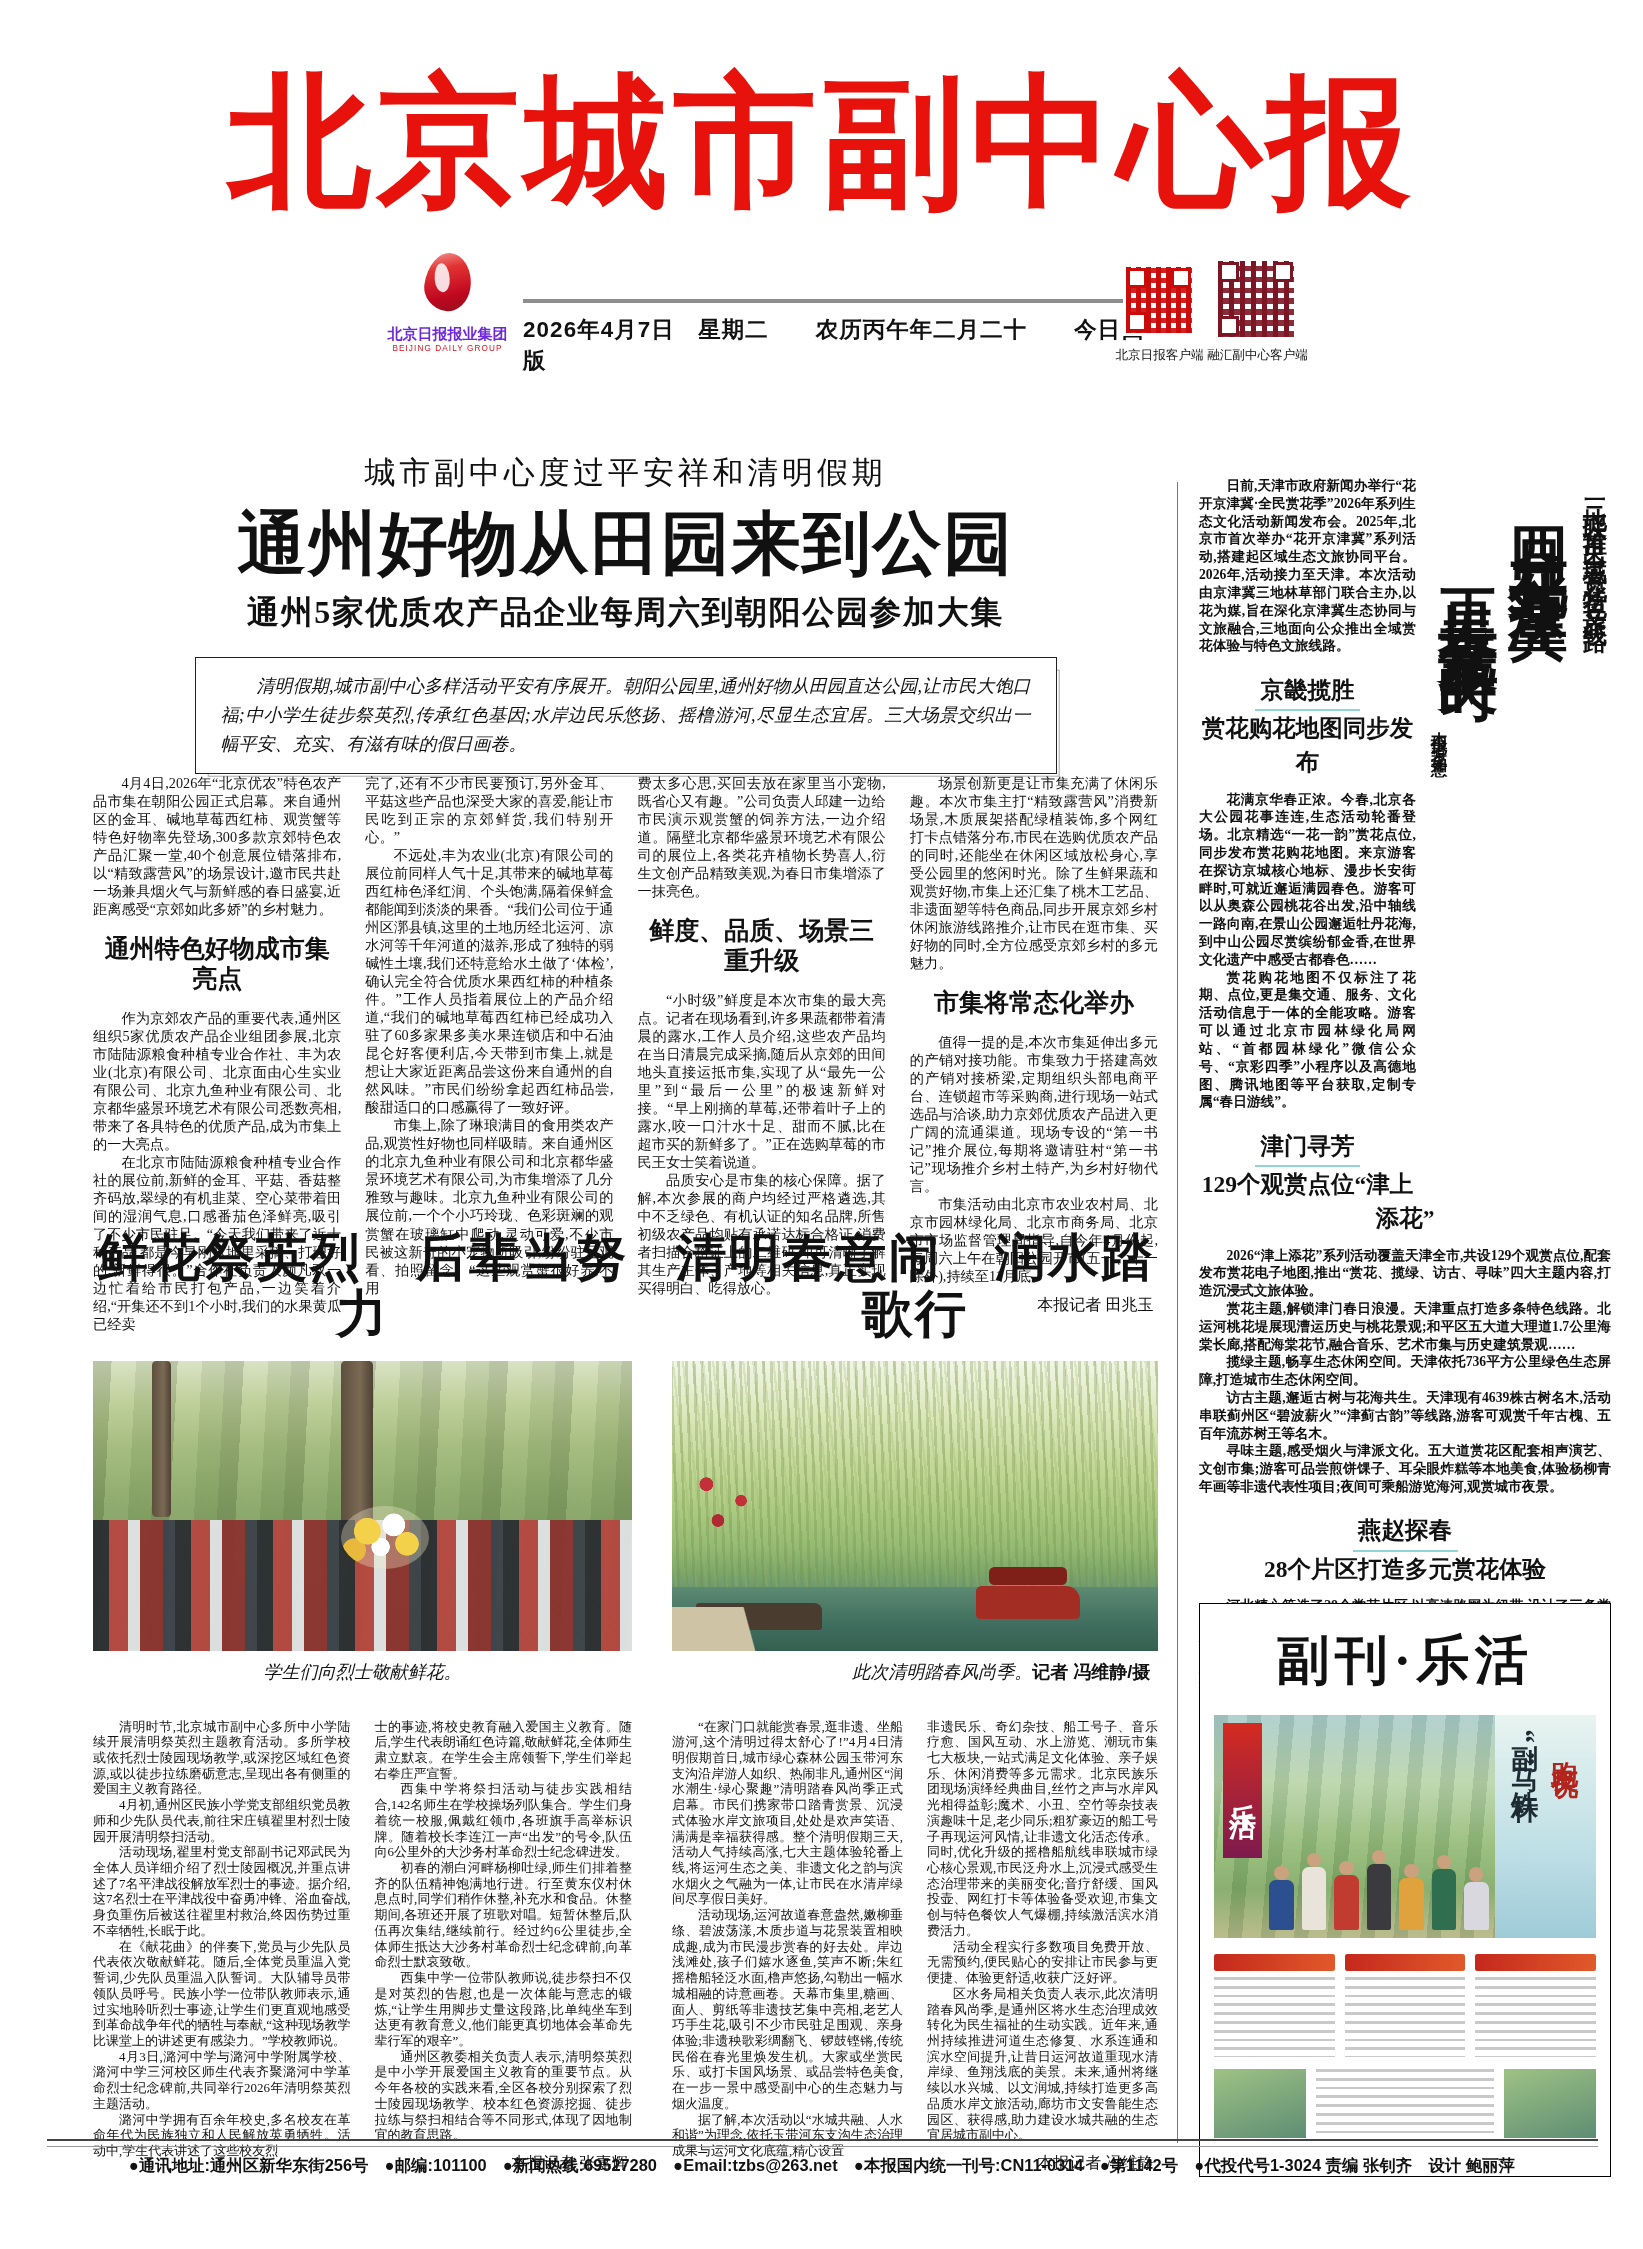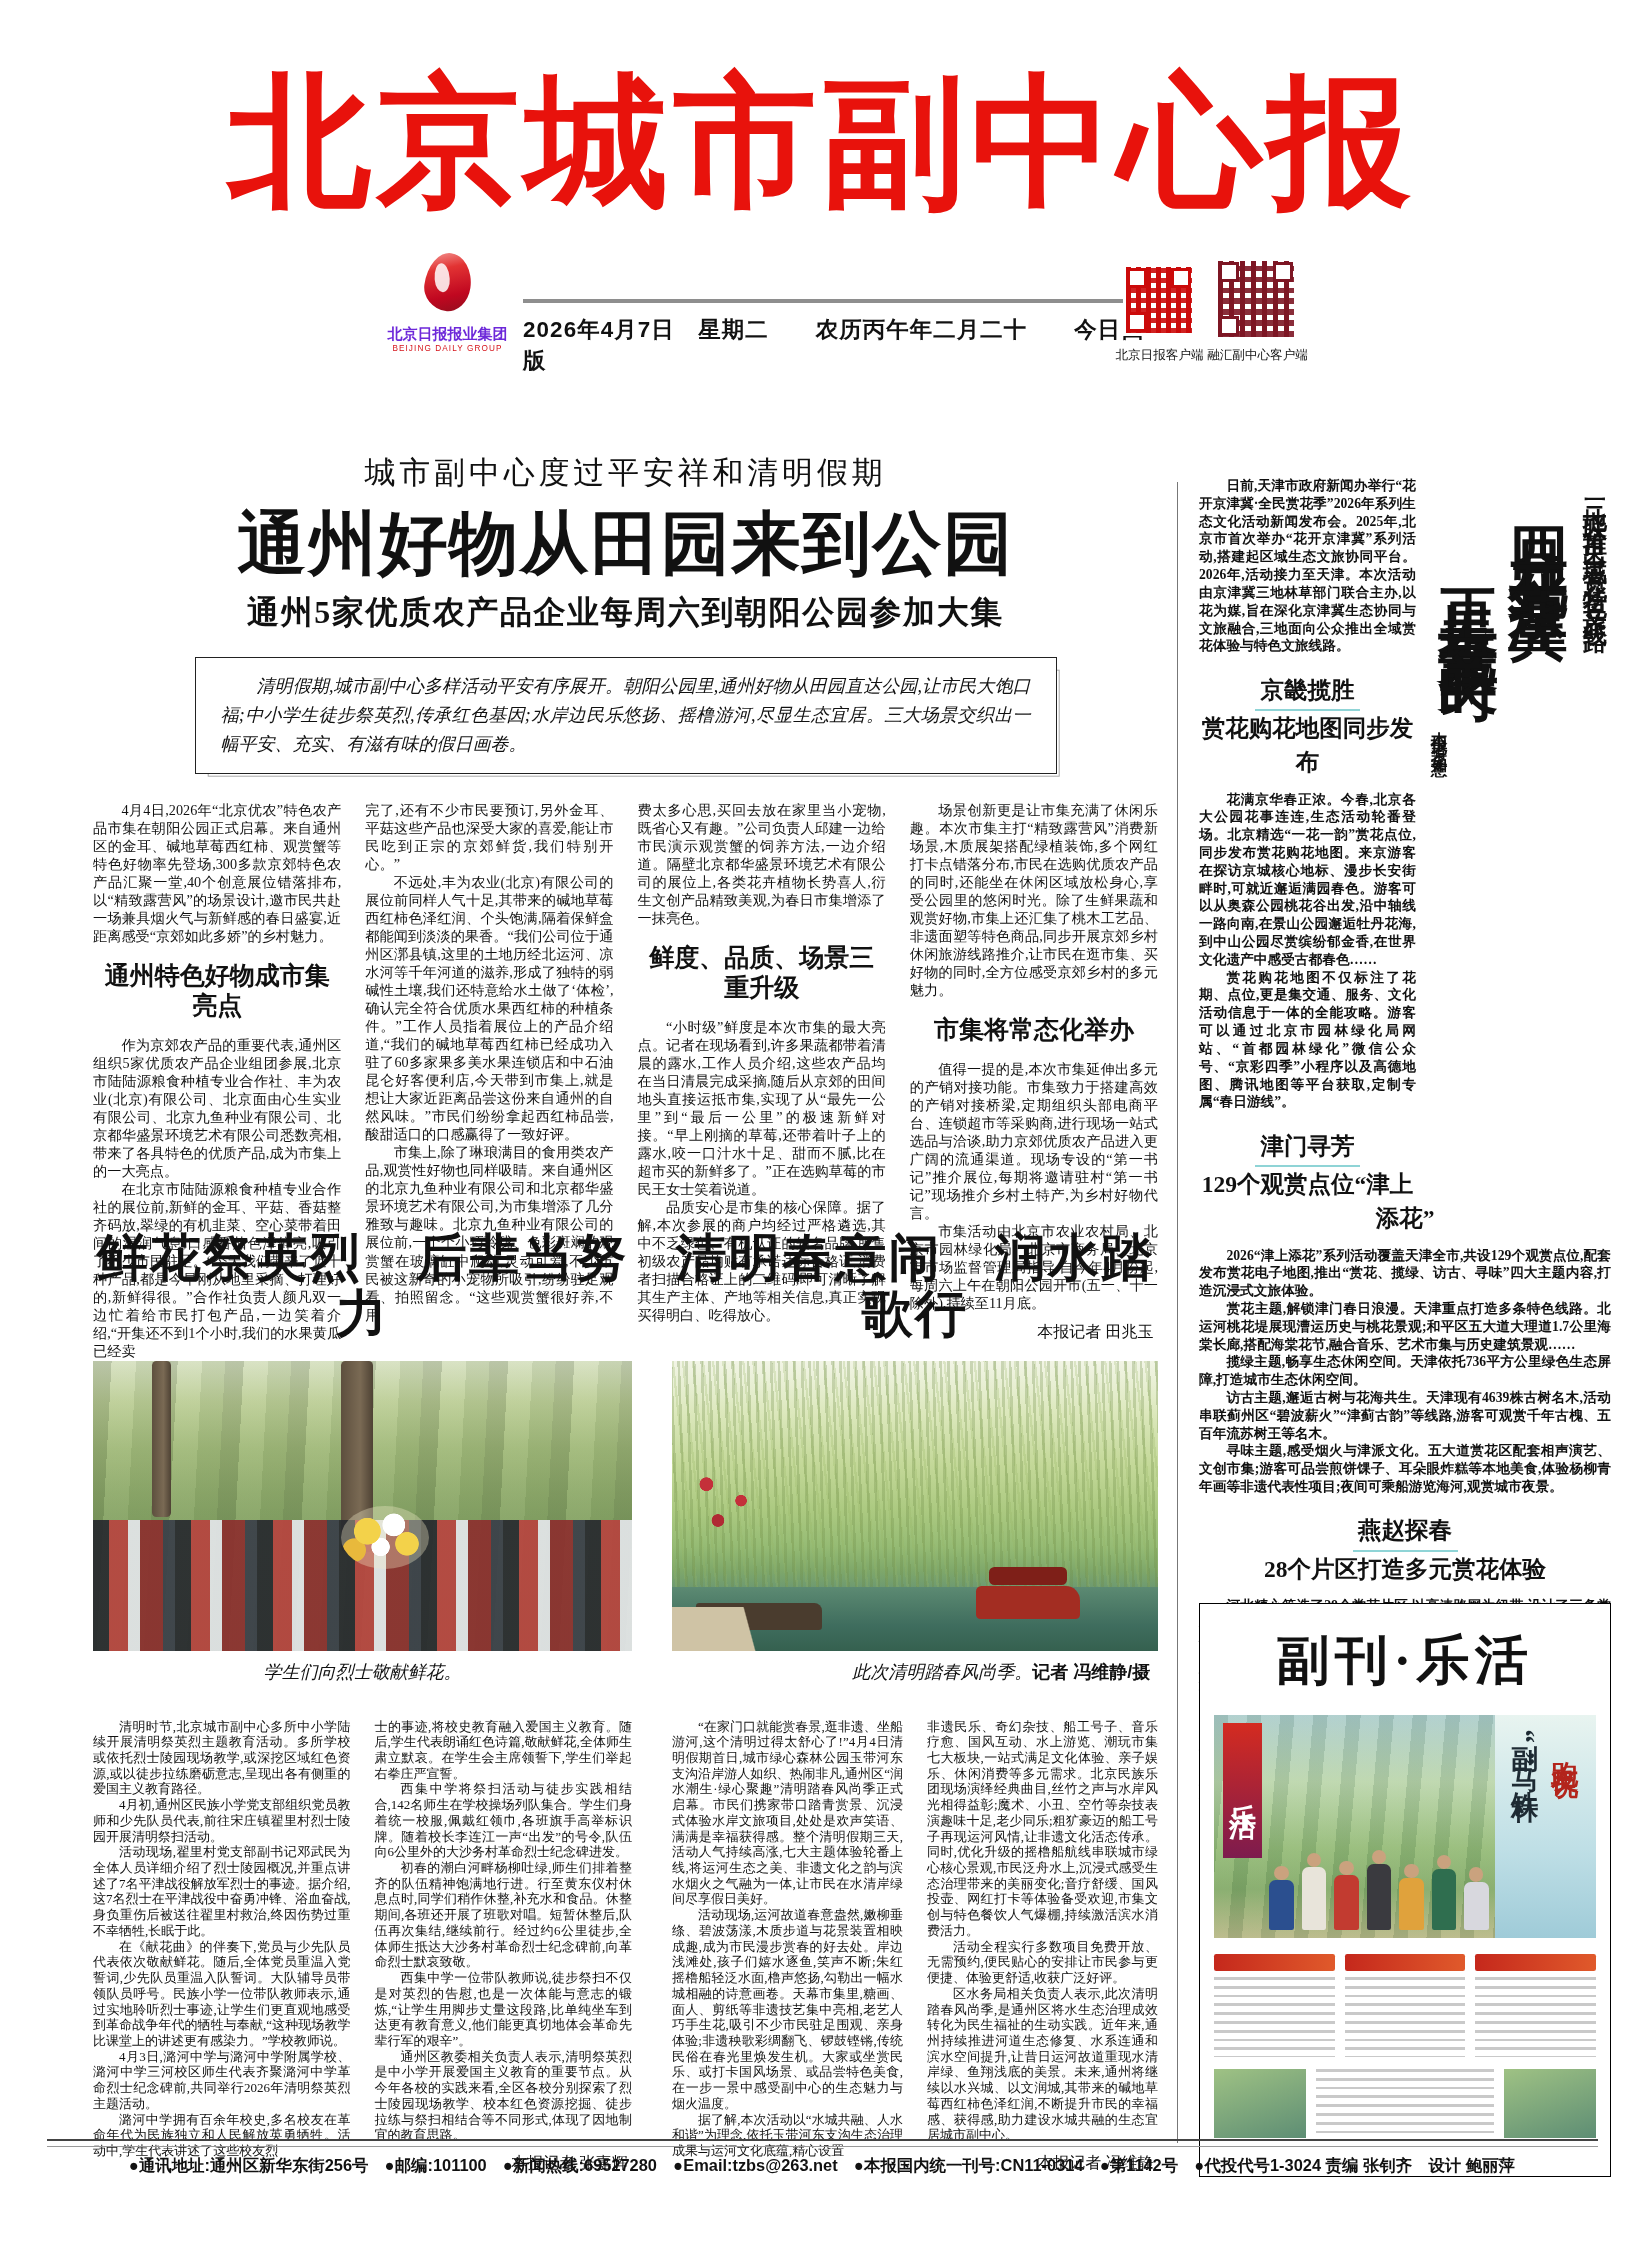--- a/index.html
+++ b/index.html
@@ -35,21 +35,21 @@
   #lead{position:absolute;left:93px;top:452px;width:1065px;}
   .lead-kicker{font-size:31px;text-align:center;letter-spacing:3.8px;font-weight:500;
     font-family:"Liberation Sans",sans-serif;margin:0;}
   .lead-headline{font-size:69px;font-weight:bold;text-align:center;letter-spacing:1.6px;
     margin:12px 0 4.4px;line-height:1.12;}
   .lead-subhead{font-size:32px;font-weight:bold;text-align:center;letter-spacing:1.6px;margin:7.7px 0 22px;}
   .intro-box{width:810px;margin:0 auto;border:1.1px solid #222;padding:14.2px 25px;
     box-shadow:7.7px 7.7px 0 -6px #fff,7.7px 7.7px 0 -5px #aaa;
     font-size:18px;line-height:1.6;font-style:italic;text-align:justify;}
   .intro-box p{margin:0;text-indent:2em;}
-  .cols{display:flex;gap:24px;margin-top:27px;}
+  .cols{display:flex;gap:24px;}
   .col{flex:1;min-width:0;}
   .para{margin:0;text-indent:2em;text-align:justify;}
   .para.ni{text-indent:0;}
   #lead .para{font-size:14.2px;line-height:1.27;}
   .col-subhead{font-size:25px;font-weight:bold;text-align:center;margin:16.4px 0 14.2px;line-height:1.2;}
   .byline{font-size:16px;font-weight:normal;text-align:right;margin-top:10px;padding-right:4.4px;
     font-family:"Liberation Sans",sans-serif;}
   
   #mid-left{position:absolute;left:93px;top:1230px;width:539px;}
   #mid-right{position:absolute;left:672px;top:1230px;width:486px;}
@@ -249,21 +249,21 @@
   <div class="caption"><span>此次清明踏春风尚季。</span><span class="credit">记者 冯维静/摄</span></div>
   <div class="mid-cols">
     <div class="col">
         <p class="para">“在家门口就能赏春景,逛非遗、坐船游河,这个清明过得太舒心了!”4月4日清明假期首日,城市绿心森林公园玉带河东支沟沿岸游人如织、热闹非凡,通州区“润水潮生·绿心聚趣”清明踏春风尚季正式启幕。市民们携家带口踏青赏景、沉浸式体验水岸文旅项目,处处是欢声笑语、满满是幸福获得感。整个清明假期三天,活动人气持续高涨,七大主题体验轮番上线,将运河生态之美、非遗文化之韵与滨水烟火之气融为一体,让市民在水清岸绿间尽享假日美好。</p>
         <p class="para">活动现场,运河故道春意盎然,嫩柳垂绦、碧波荡漾,木质步道与花景装置相映成趣,成为市民漫步赏春的好去处。岸边浅滩处,孩子们嬉水逐鱼,笑声不断;朱红摇橹船轻泛水面,橹声悠扬,勾勒出一幅水城相融的诗意画卷。天幕市集里,糖画、面人、剪纸等非遗技艺集中亮相,老艺人巧手生花,吸引不少市民驻足围观、亲身体验;非遗秧歌彩绸翻飞、锣鼓铿锵,传统民俗在春光里焕发生机。大家或坐赏民乐、或打卡国风场景、或品尝特色美食,在一步一景中感受副中心的生态魅力与烟火温度。</p>
         <p class="para">据了解,本次活动以“水城共融、人水和谐”为理念,依托玉带河东支沟生态治理成果与运河文化底蕴,精心设置</p>
       </div>
     <div class="col">
         <p class="para ni">非遗民乐、奇幻杂技、船工号子、音乐疗愈、国风互动、水上游览、潮玩市集七大板块,一站式满足文化体验、亲子娱乐、休闲消费等多元需求。北京民族乐团现场演绎经典曲目,丝竹之声与水岸风光相得益彰;魔术、小丑、空竹等杂技表演趣味十足,老少同乐;粗犷豪迈的船工号子再现运河风情,让非遗文化活态传承。同时,优化升级的摇橹船航线串联城市绿心核心景观,市民泛舟水上,沉浸式感受生态治理带来的美丽变化;音疗舒缓、国风投壶、网红打卡等体验备受欢迎,市集文创与特色餐饮人气爆棚,持续激活滨水消费活力。</p>
         <p class="para">活动全程实行多数项目免费开放、无需预约,便民贴心的安排让市民参与更便捷、体验更舒适,收获广泛好评。</p>
-        <p class="para">区水务局相关负责人表示,此次清明踏春风尚季,是通州区将水生态治理成效转化为民生福祉的生动实践。近年来,通州持续推进河道生态修复、水系连通和滨水空间提升,让昔日运河故道重现水清岸绿、鱼翔浅底的美景。未来,通州将继续以水兴城、以文润城,其带来的碱地草莓西红柿色泽红润,不断提升市民的幸福感、获得感,助力建设水城共融的生态宜居城市副中心。</p>
+        <p class="para">区水务局相关负责人表示,此次清明踏春风尚季,是通州区将水生态治理成效转化为民生福祉的生动实践。近年来,通州持续推进河道生态修复、水系连通和滨水空间提升,让昔日运河故道重现水清岸绿、鱼翔浅底的美景。未来,通州将继续以水兴城、以文润城,持续打造更多高品质水岸文旅活动,廊坊市文安鲁能生态园区、获得感,助力建设水城共融的生态宜居城市副中心。</p>
         <div class="byline">本报记者 冯维静</div>
       </div>
   </div>
 </div>
 
 <div id="vrule"></div>
 
 <div id="sidebar">
   <div class="vh-spacer">
     <div class="v-kicker">三地联合推出全域赏花特色文旅线路</div>

